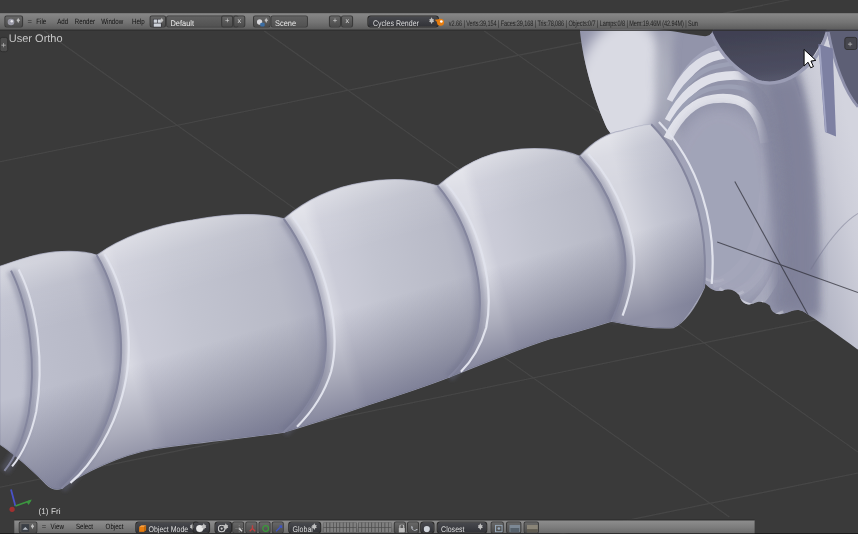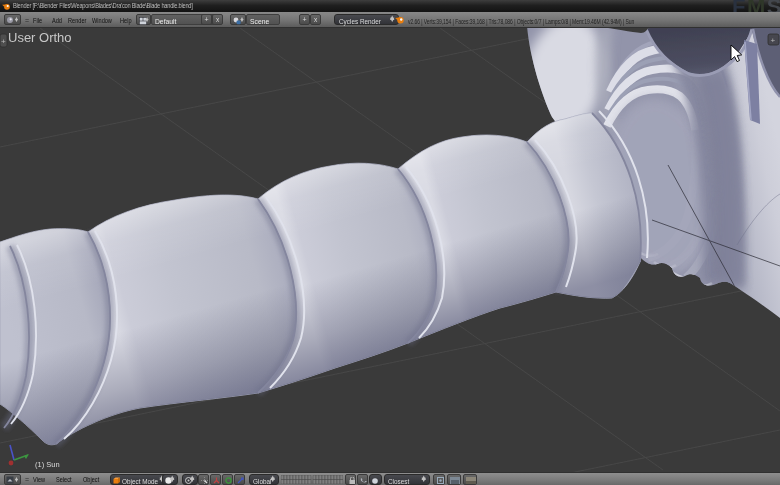--- a/index.html
+++ b/index.html
@@ -8,22 +8,22 @@
 #fms{right:-3px;top:-6px;font-size:22px;font-weight:bold;font-family:"Liberation Sans",sans-serif;letter-spacing:1.5px;filter:blur(0.6px)}
 #menubar{left:0;top:12px;width:780px;height:15px;background:linear-gradient(#888,#747474 55%,#5c5c5c);border-bottom:1px solid #303030}
 .menu{color:#101010;font-size:7px;top:4.5px;white-space:nowrap;transform:scaleX(0.8);transform-origin:0 0}
 .btn{background:linear-gradient(#686868,#4b4b4b);border:1px solid #3a3a3a;border-radius:2px;box-sizing:border-box}
 .fld{background:linear-gradient(#616161,#525252);border:1px solid #3e3e3e;color:#ececec;border-radius:2px;box-sizing:border-box}
 .fld span{position:absolute;left:3px;top:1.5px;font-size:7.5px;white-space:nowrap;transform:scaleX(0.9);transform-origin:0 0}
 .dd{background:linear-gradient(#48494e,#323338);border:1px solid #2a2a2a;border-radius:3px;color:#dcdcdc;box-sizing:border-box}
 .dd span{position:absolute;font-size:7.5px;white-space:nowrap;transform:scaleX(0.85);transform-origin:0 0}
 .arr{position:absolute;font-size:5px;color:#c0c0c0;line-height:2.6px}
 #stats{color:#222;font-size:7.2px;transform:scaleX(0.70);transform-origin:0 0;white-space:nowrap;top:5px;letter-spacing:-0.1px}
-#bottombar{left:0;top:472px;width:780px;height:13px;background:linear-gradient(#8e8e8e,#7c7c7c 50%,#656565);border-top:1px solid #303030}
-#userortho{left:8px;top:30px;color:#c8c8c8;font-size:13px}
+#bottombar{left:13px;top:472px;width:673px;height:13px;background:linear-gradient(#8e8e8e,#7c7c7c 50%,#656565);border-top:1px solid #303030}
+#userortho{left:8px;top:30px;color:#c8c8c8;font-size:10px}
 #sunlabel{left:35px;top:460px;color:#dadada;font-size:7.5px}
 </style></head><body>
 <div id="app">
 
 <svg class="abs" style="left:0;top:0" width="780" height="485" viewBox="0 0 780 485">
 <defs>
 <linearGradient id="gA" x1="10" y1="330" x2="108" y2="302" gradientUnits="userSpaceOnUse">
  <stop offset="0" stop-color="#bfc1cf"></stop>
           <stop offset="0.75" stop-color="#b7b9c7"></stop>
           <stop offset="1" stop-color="#a6a8ba"></stop>
@@ -235,29 +235,20 @@
 <circle cx="11" cy="463" r="2.4" fill="#a03030"></circle>
 
 <path d="M731,45 L731,60 L734.6,56.6 L737,61.6 L739.5,60.5 L737.2,55.5 L741.7,54.9 Z" fill="#fff" stroke="#000" stroke-width="0.9"></path>
 
 <rect x="0" y="34" width="7" height="13" rx="2" fill="#4e4e4e" stroke="#2e2e2e" stroke-width="0.8"></rect>
 <text x="1" y="44" font-size="8" fill="#bbb">+</text>
 <rect x="768" y="34" width="11" height="11" rx="2" fill="#46464e" stroke="#2e2e2e" stroke-width="0.8"></rect>
 <text x="770.5" y="42.5" font-size="8" fill="#bbb">+</text>
 </svg>
 
-<div class="abs" id="titlebar">
-<svg class="abs" style="left:2px;top:1.5px" width="9" height="9" viewBox="0 0 9 9">
-        <circle cx="5" cy="4.8" r="2.9" fill="#e87d0d"></circle>
-        <circle cx="5.7" cy="4" r="1.1" fill="#fff"></circle>
-        <path d="M0.2,2.8 L3.8,2.4 L2.2,4.8 Z" fill="#e87d0d"></path>
-      </svg>
-<span class="abs" id="titletext">Blender [F:\Blender Files\Weapons\Blades\Dra'con Blade\Blade handle.blend]</span>
-<span class="abs" id="fms"><span style="color:#29313f">F</span><span style="color:#2f3729">M</span><span style="color:#43474d">S</span></span>
-</div>
 
 <div class="abs" id="menubar">
 <div class="abs btn" style="left:4px;top:2px;width:17px;height:11px">
 <svg style="position:absolute;left:1px;top:1px" width="8" height="8" viewBox="0 0 8 8">
           <circle cx="4" cy="4" r="3" fill="#9a9aa6"></circle>
           <circle cx="4.7" cy="3.3" r="1.1" fill="#e8e8ee"></circle>
         </svg>
 <span class="arr" style="right:1px;top:1.5px">▲<br>▼</span>
       </div>
 <span class="abs" style="left:25px;top:5px;color:#2a2a2a;font-size:7px">=</span>
@@ -306,21 +297,21 @@
       </div>
 <svg class="abs" style="left:395px;top:3px" width="10" height="10" viewBox="0 0 10 10">
         <circle cx="5.5" cy="5.3" r="3.2" fill="#e87d0d"></circle>
         <circle cx="6.2" cy="4.5" r="1.2" fill="#fff"></circle>
         <path d="M0.2,3 L4.2,2.5 L2.5,5.2 Z" fill="#e87d0d"></path>
       </svg>
 <span class="abs" id="stats" style="left:408px">v2.66 | Verts:39,154 | Faces:39,168 | Tris:78,086 | Objects:0/7 | Lamps:0/8 | Mem:19.46M (42.94M) | Sun</span>
 </div>
 
 <span class="abs" id="userortho">User Ortho</span>
-<span class="abs" id="sunlabel">(1) Sun</span>
+<span class="abs" id="sunlabel">(1) Fri</span>
 
 <div class="abs" id="bottombar">
 <div class="abs btn" style="left:4px;top:1px;width:17px;height:11px">
 <svg style="position:absolute;left:1px;top:1px" width="8" height="8" viewBox="0 0 8 8">
           <rect x="0.5" y="0.5" width="7" height="7" fill="#3a3f46"></rect>
           <path d="M1.5,5.5 L4,3 L6.5,5.5 Z" fill="#b9bec6"></path>
         </svg>
 <span class="arr" style="right:1px;top:1.5px">▲<br>▼</span>
       </div>
 <span class="abs" style="left:25px;top:3px;color:#2a2a2a;font-size:7px">=</span>

